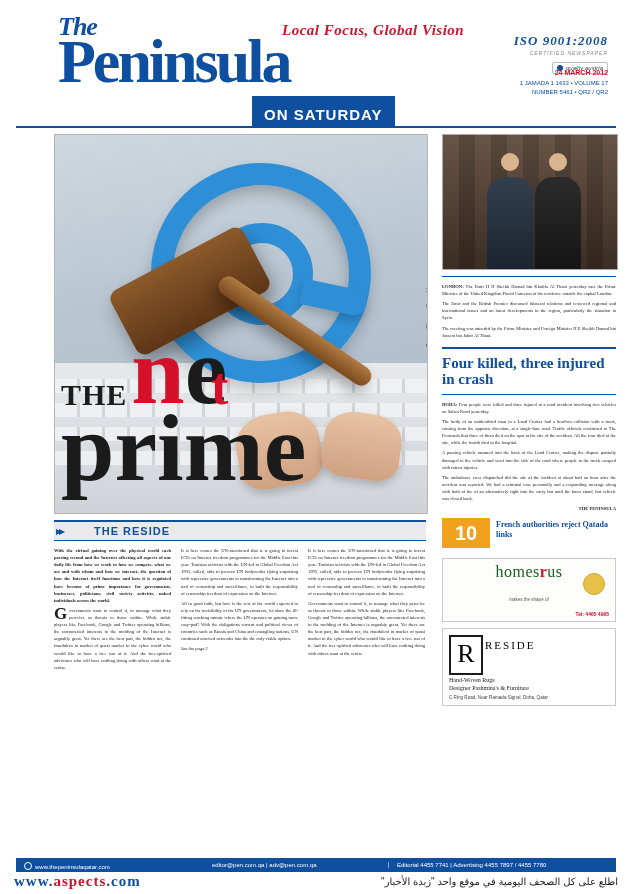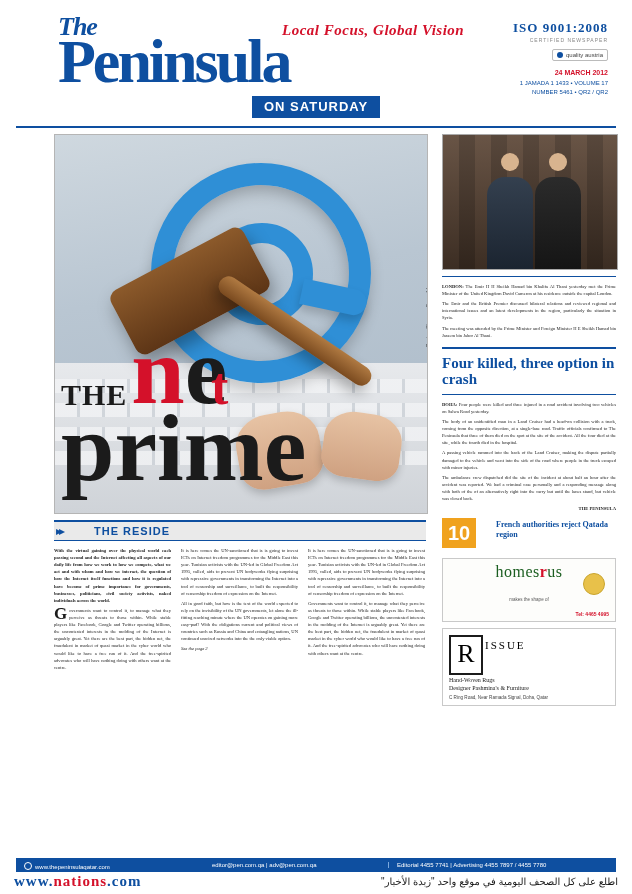--- a/index.html
+++ b/index.html
@@ -6,29 +6,29 @@
   body{width:632px;height:894px;font-family:"Liberation Sans",sans-serif;}
   .page{position:relative;width:632px;height:894px;background:#ffffff;overflow:hidden;}
   .paper{position:absolute;left:16px;top:8px;width:600px;height:846px;background:#ffffff;}
 
   
   .masthead{position:relative;height:118px;border-bottom:0;}
   .mast-title{position:absolute;left:42px;top:6px;color:#0e4fa0;font-weight:bold;line-height:1;}
   .mast-the{font-family:"Liberation Serif",serif;font-size:26px;font-style:italic;letter-spacing:-1px;}
   .mast-pen{font-family:"Liberation Serif",serif;font-size:62px;letter-spacing:-3px;margin-top:-10px;display:block;}
   .mast-tag{position:absolute;left:266px;top:14px;color:#d4112a;font-family:"Liberation Serif",serif;font-style:italic;font-weight:bold;font-size:15px;letter-spacing:.5px;}
-  .mast-iso{position:absolute;right:8px;top:12px;text-align:right;}
+  .mast-iso{position:absolute;right:8px;top:25px;text-align:right;font-style:italic;}
   .iso-big{color:#0e4fa0;font-weight:bold;font-size:13px;letter-spacing:1px;font-family:"Liberation Serif",serif;}
   .iso-sub{color:#888;font-size:5px;letter-spacing:1px;margin-top:1px;}
   .qa-box{margin-top:4px;border:1px solid #bbb;border-radius:2px;padding:2px 4px;display:inline-block;font-size:6px;color:#444;}
   .qa-box .dot{display:inline-block;width:6px;height:6px;border-radius:50%;background:#0e4fa0;vertical-align:-1px;margin-right:3px;}
   .mast-date{position:absolute;right:8px;top:60px;text-align:right;color:#0e4fa0;font-size:6px;line-height:1.5;}
   .mast-date .big{font-weight:bold;font-size:7px;}
   .mast-date .red{color:#d4112a;}
-  .on-sat{position:absolute;left:236px;top:88px;background:#0e4fa0;color:#fff;font-weight:bold;font-size:13px;letter-spacing:1px;padding:3px 12px 4px;}
+  .on-sat{position:absolute;left:236px;top:88px;background:#0e4fa0;color:#fff;font-weight:bold;font-size:15px;letter-spacing:1px;padding:10px 12px 4px;}
   .mast-rule{position:absolute;left:0;right:0;top:118px;height:2px;background:#0e4fa0;}
 
   
   .body{position:absolute;left:0;top:126px;width:600px;}
   .lead-col{position:absolute;left:38px;top:0;width:372px;}
   .right-col{position:absolute;left:426px;top:0;width:174px;}
 
   
   .lead-photo{position:relative;width:372px;height:378px;background:linear-gradient(170deg,#cfd8df 0%,#b9c6d2 40%,#a9b8c6 100%);overflow:hidden;border:1px solid #b5b5b5;}
   .kbd{position:absolute;left:0;bottom:0;width:372px;height:150px;background:linear-gradient(180deg,#e7e9ec 0%,#cfd3d8 100%);}
@@ -74,21 +74,21 @@
   .r-photo .head{position:absolute;top:18px;width:18px;height:18px;border-radius:50%;background:#d8b48f;}
   .r-photo .head.a{left:58px;}
   .r-photo .head.b{left:106px;}
   .r-head{margin-top:6px;color:#0e4fa0;font-family:"Liberation Serif",serif;font-weight:bold;font-size:15px;line-height:1.1;}
   .r-rule{height:1px;background:#0e4fa0;margin:6px 0;}
   .r-body p{margin:0 0 3px 0;font-family:"Liberation Serif",serif;font-size:4.6px;line-height:1.55;text-align:justify;color:#1c1c1c;}
   .r-body .lede b{font-weight:bold;}
   .bigrule{height:2px;background:#0e4fa0;margin:8px 0 6px;}
 
   .badge-row{position:relative;height:34px;margin-top:6px;}
-  .badge{position:absolute;left:0;top:0;width:34px;height:30px;background:#f0a21e;color:#fff;font-weight:bold;font-size:20px;text-align:center;line-height:30px;}
+  .badge{position:absolute;left:0;top:0;width:48px;height:30px;background:#f0a21e;color:#fff;font-weight:bold;font-size:20px;text-align:center;line-height:30px;}
   .badge-txt{position:absolute;left:54px;top:2px;width:118px;color:#0e4fa0;font-family:"Liberation Serif",serif;font-weight:bold;font-size:8px;line-height:1.2;}
 
   .ad1{margin-top:6px;height:62px;border:1px solid #c9c9c9;background:#fdfdfb;position:relative;}
   .ad1 .name{position:absolute;left:50%;top:4px;transform:translateX(-50%);font-family:"Liberation Serif",serif;font-size:16px;color:#1b5e20;letter-spacing:.5px;white-space:nowrap;}
   .ad1 .name .r{color:#d4112a;font-weight:bold;}
   .ad1 .sub{position:absolute;left:50%;top:38px;transform:translateX(-50%);font-size:4.5px;color:#555;white-space:nowrap;}
   .ad1 .tel{position:absolute;right:6px;bottom:4px;font-size:5px;color:#d4112a;font-weight:bold;}
   .ad1 .seal{position:absolute;right:10px;top:14px;width:20px;height:20px;border-radius:50%;background:#e8c14a;border:1px solid #c9a52e;}
 
   .ad2{margin-top:6px;height:76px;border:1px solid #c9c9c9;background:#fff;position:relative;}
@@ -201,60 +201,60 @@
 
         <div class="r-rule"></div>
         <div class="r-body">
           <p class="lede"><b>LONDON:</b> <span>The Emir H H Sheikh Hamad bin Khalifa Al Thani yesterday met the Prime Minister of the United Kingdom David Cameron at his residence outside the capital London.</span></p>
           <p>The Emir and the British Premier discussed bilateral relations and reviewed regional and international issues and an latest developments in the region, particularly the situation in Syria.</p>
           <p>The meeting was attended by the Prime Minister and Foreign Minister H E Sheikh Hamad bin Jassem bin Jabor Al Thani.</p>
         </div>
 
         <div class="bigrule"></div>
 
-        <div class="r-head">Four killed, three option in crash</div>
+        <div class="r-head">Four killed, three injured in crash</div>
         <div class="r-rule"></div>
         <div class="r-body">
           <p class="lede"><b>DOHA:</b> <span>Four people were killed and three injured in a road accident involving two vehicles on Salwa Road yesterday.</span></p>
           <p>The body of an unidentified man in a Land Cruiser had a head-on collision with a truck, coming from the opposite direction, at a single-lane road. Traffic officials confirmed to The Peninsula that three of them died on the spot at the site of the accident. All the four died at the site, while the fourth died in the hospital.</p>
           <p>A passing vehicle rammed into the back of the Land Cruiser, making the dispute partially damaged to the vehicle and went into the side of the road where people in the truck escaped with minor injuries.</p>
           <p>The ambulance crew dispatched did the site of the incident at about half an hour after the accident was reported. We had a criminal case personally and a responding message along with both of the of an alternatively right into the carry but until the lanes stand, but vehicle was closed back.</p>
           <p style="text-align:right;font-weight:bold">THE PENINSULA</p>
         </div>
 
         <div class="badge-row">
           <div class="badge">10</div>
-          <div class="badge-txt">French authorities reject Qatada region</div>
+          <div class="badge-txt">French authorities reject Qatada links</div>
         </div>
 
         <div class="ad1">
           <div class="name">
             <span>homes</span><span class="r">r</span><span>us</span>
           </div>
           <div class="seal"></div>
           <div class="sub">makes the shape of</div>
           <div class="tel">Tel: 4465 4995</div>
         </div>
 
         <div class="ad2">
           <div class="rlogo">R</div>
-          <div class="brand">ISSUE</div>
+          <div class="brand">RESIDE</div>
           <div class="l1">Hand-Woven Rugs</div>
           <div class="l2">Designer Pashmina's &amp; Furniture</div>
           <div class="l3">C Ring Road, Near Ramada Signal, Doha, Qatar</div>
         </div>
 
       </div>
     </div>
   </div>
 
   <div class="foot">
     <div class="f1"><span class="glob"></span><span>www.thepeninsulaqatar.com</span></div>
     <div class="f2">editor@pen.com.qa | adv@pen.com.qa</div>
     <div class="f3">Editorial 4455 7741 | Advertising 4455 7897 / 4455 7780</div>
   </div>
 
   <div class="watermark"></div>
   <div class="wm-text">
-    <span class="b">www.</span><span>nations</span><span class="b">.com</span>
+    <span class="b">www.</span><span>aspects</span><span class="b">.com</span>
   </div>
   <div class="wm-ar">اطلع على كل الصحف اليومية في موقع واحد "زبدة الأخبار"</div>
 </div>
 
 </body></html>

